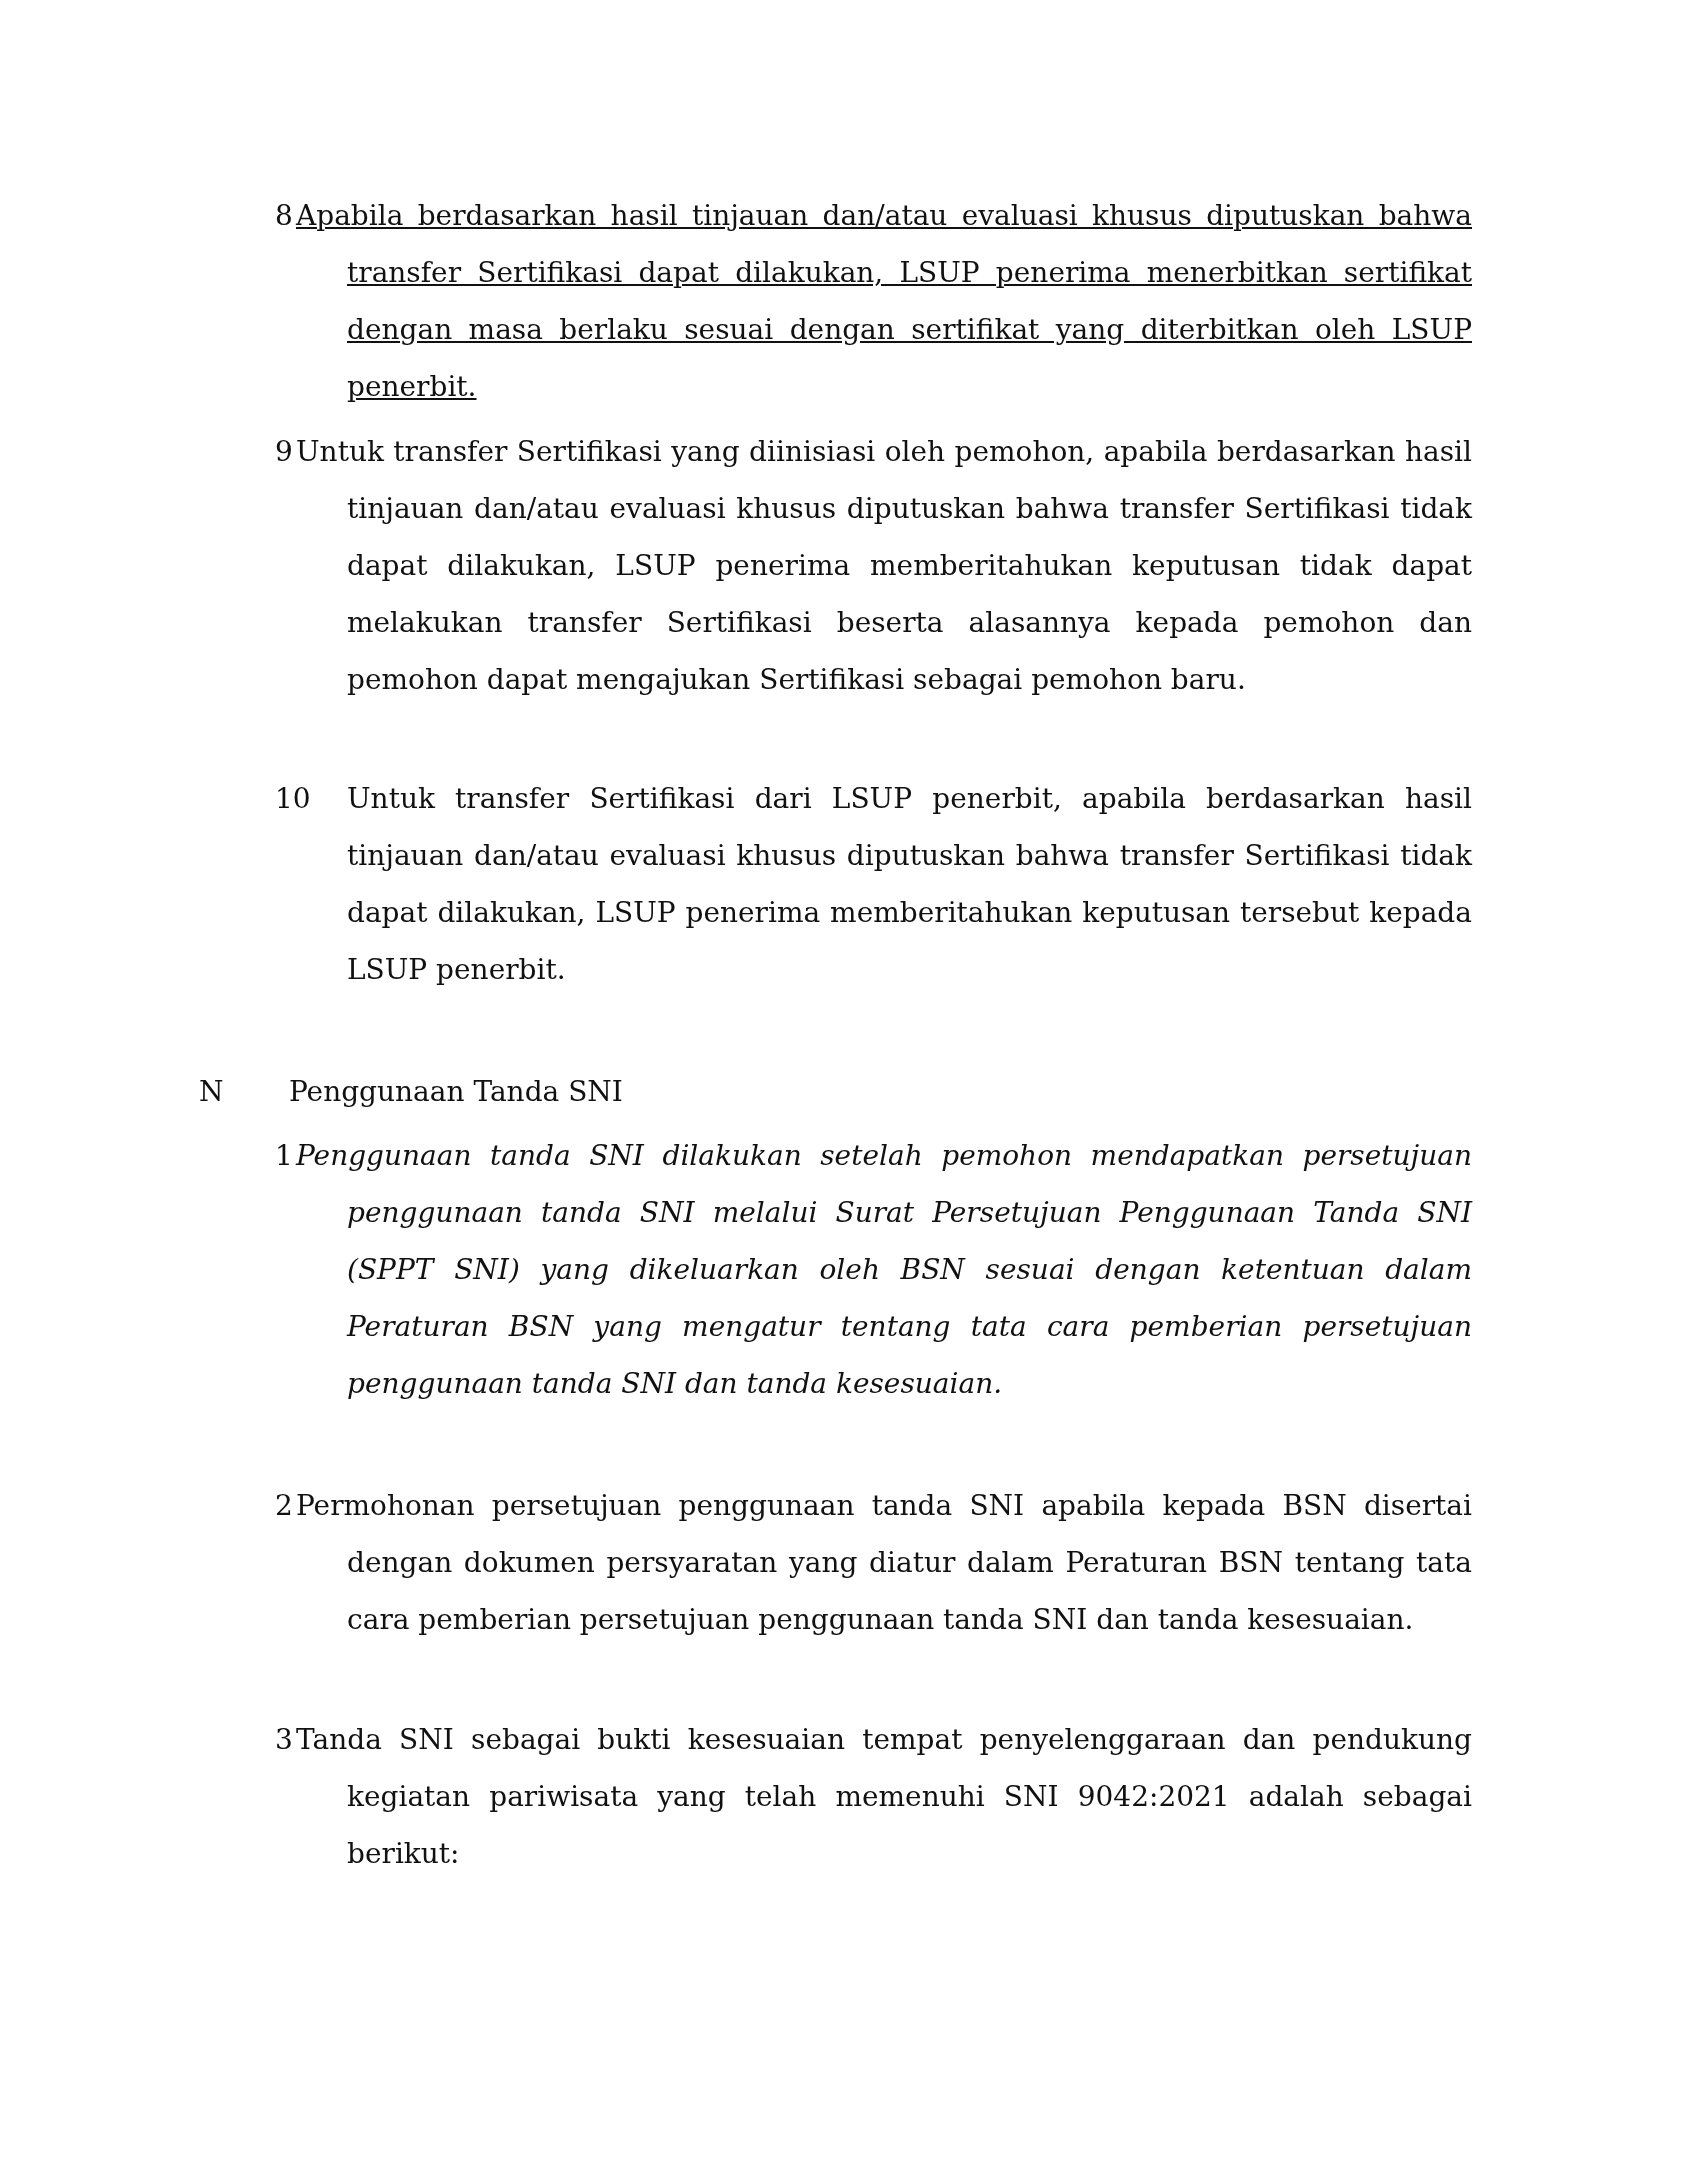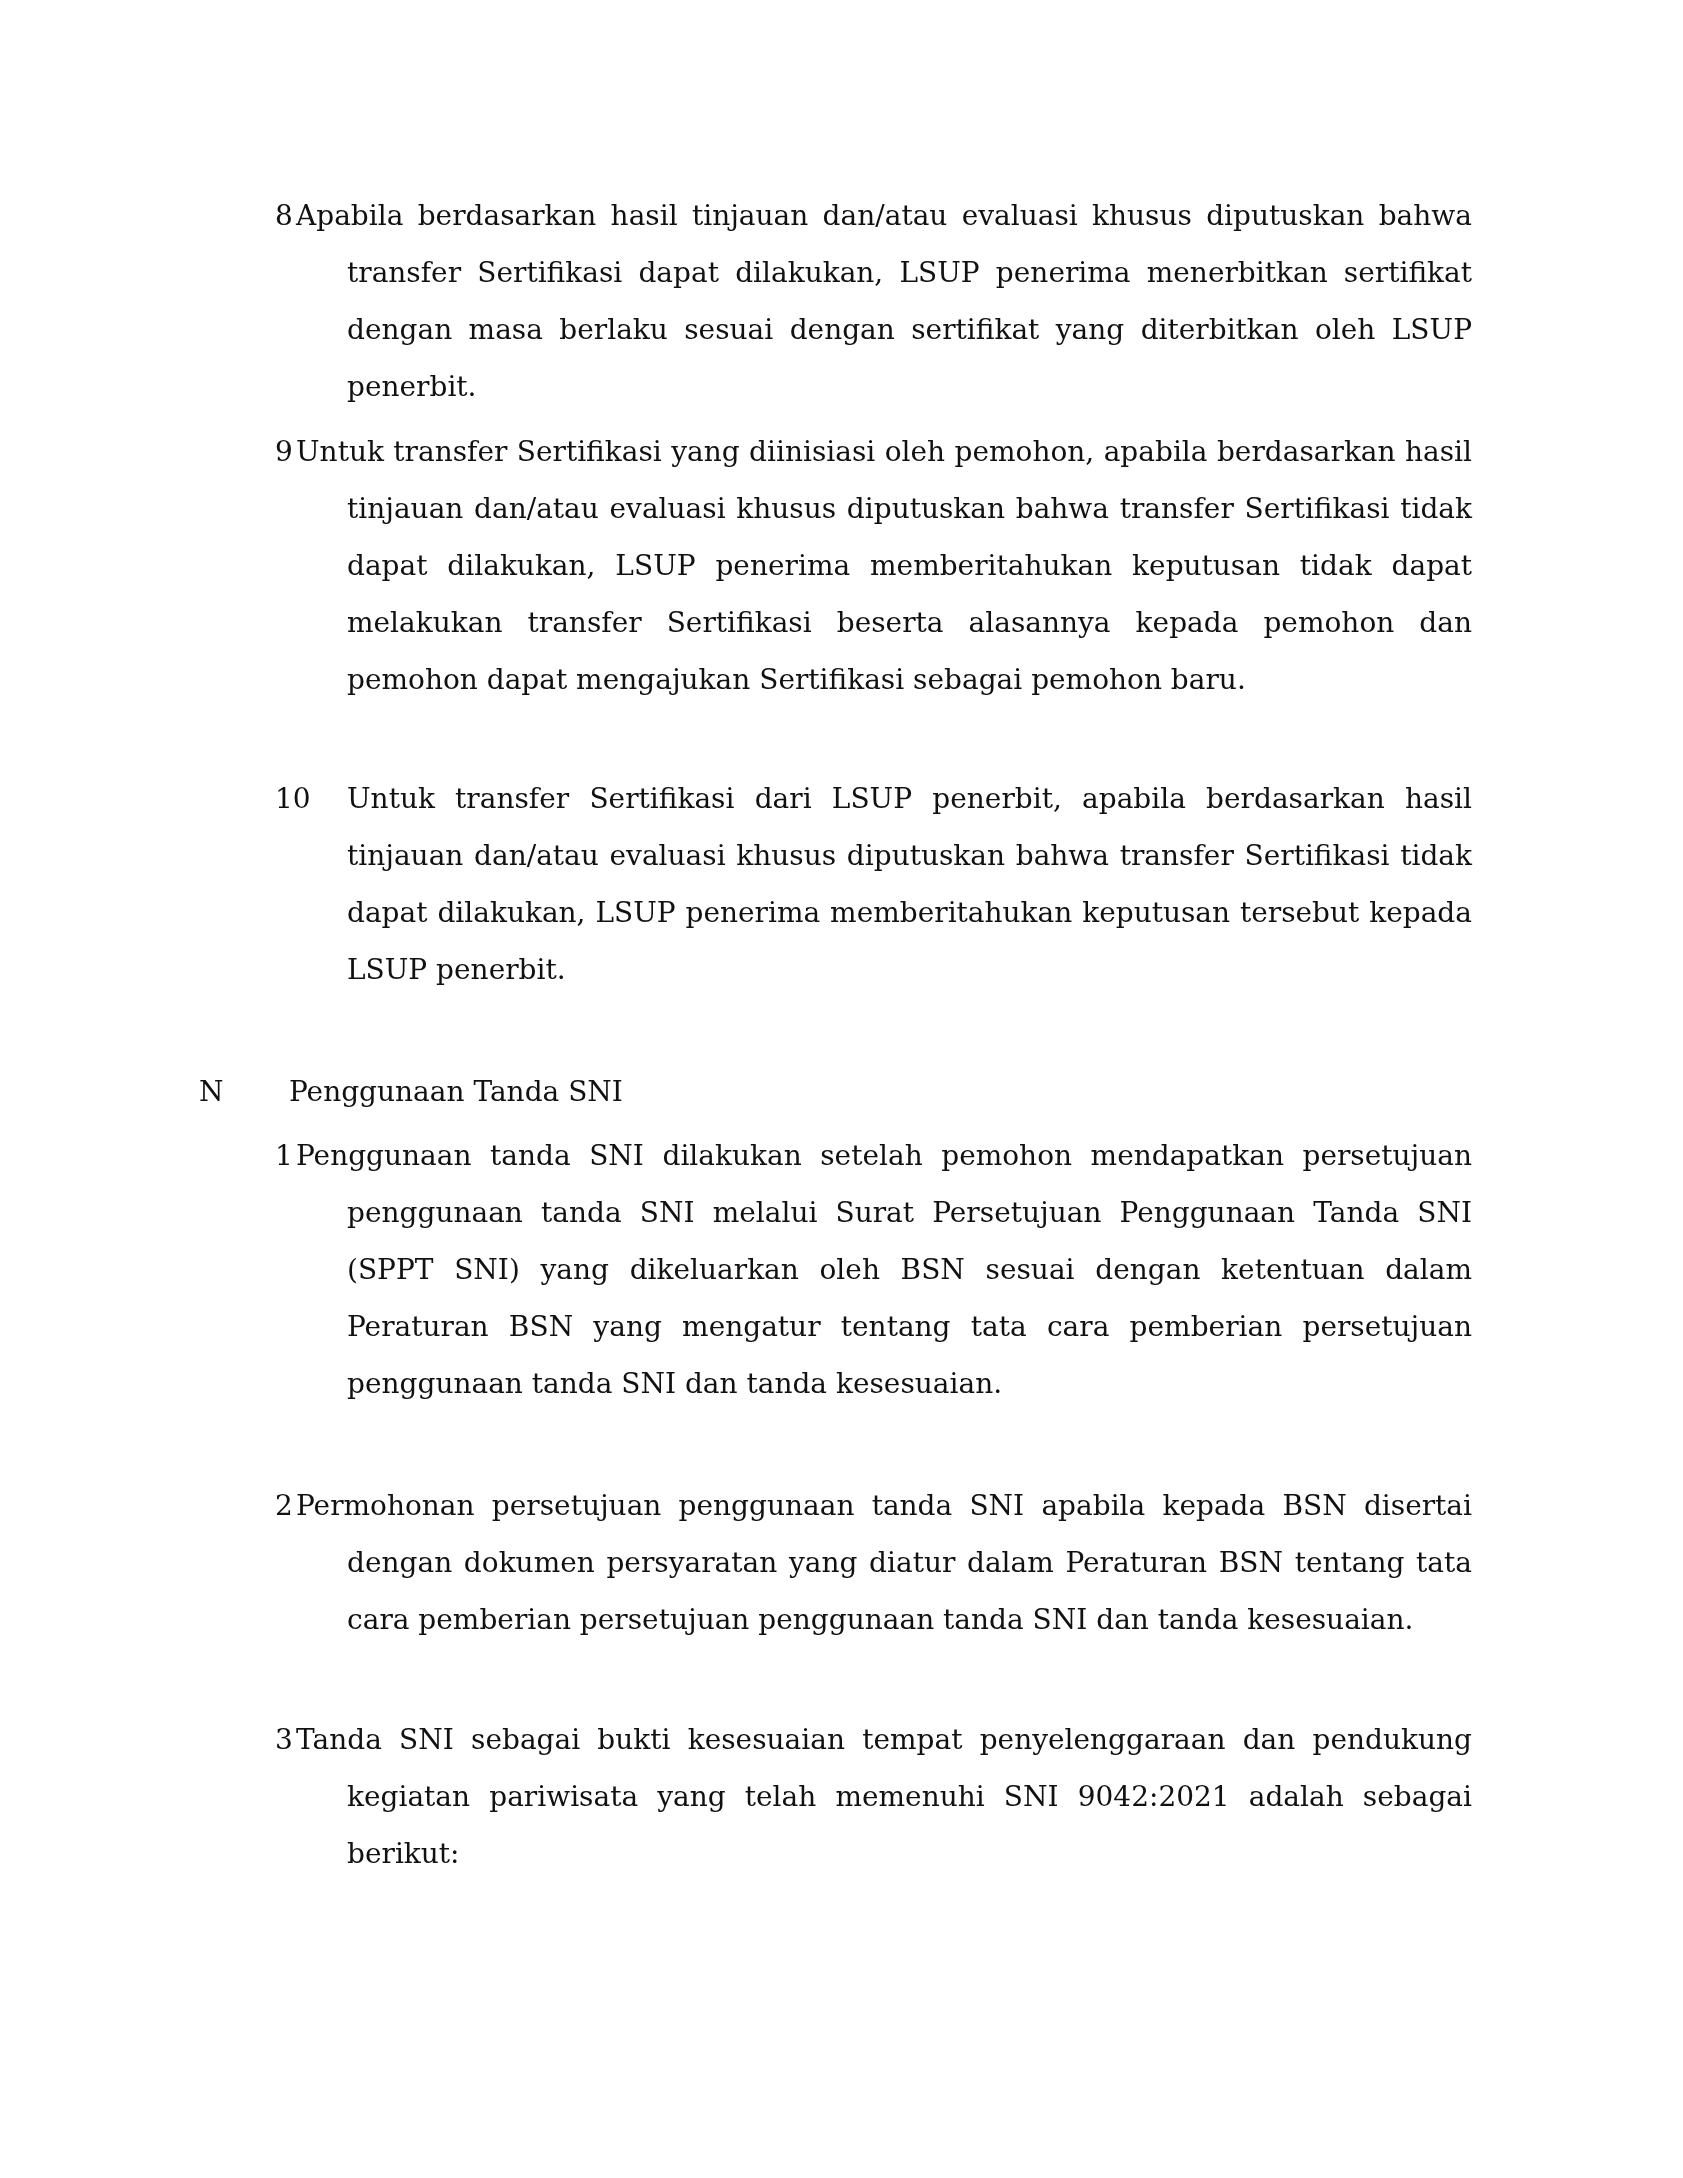--- a/index.html
+++ b/index.html
@@ -13,41 +13,41 @@
   .section .letter { position: absolute; left: 0; }
   .section .title { position: absolute; left: 90px; white-space: nowrap; }
 </style>
 </head>
 <body>
 
 <div class="page">
 
   <div class="item" style="top:187px;">
     <span class="num">8</span>
-    <div class="body" style="text-indent:-51px;">Apabila berdasarkan hasil tinjauan dan/atau evaluasi khusus diputuskan bahwa transfer Sertifikasi dapat dilakukan, LSUP penerima menerbitkan sertifikat dengan masa berlaku sesuai dengan sertifikat yang diterbitkan oleh LSUP penerbit.</div>
+    <div class="body" style="text-indent:-51px;text-decoration:underline;">Apabila berdasarkan hasil tinjauan dan/atau evaluasi khusus diputuskan bahwa transfer Sertifikasi dapat dilakukan, LSUP penerima menerbitkan sertifikat dengan masa berlaku sesuai dengan sertifikat yang diterbitkan oleh LSUP penerbit.</div>
   </div>
 
   <div class="item" style="top:423px;">
     <span class="num">9</span>
     <div class="body" style="text-indent:-51px;">Untuk transfer Sertifikasi yang diinisiasi oleh pemohon, apabila berdasarkan hasil tinjauan dan/atau evaluasi khusus diputuskan bahwa transfer Sertifikasi tidak dapat dilakukan, LSUP penerima memberitahukan keputusan tidak dapat melakukan transfer Sertifikasi beserta alasannya kepada pemohon dan pemohon dapat mengajukan Sertifikasi sebagai pemohon baru.</div>
   </div>
 
   <div class="item" style="top:770px;">
     <span class="num">10</span>
     <div class="body">Untuk transfer Sertifikasi dari LSUP penerbit, apabila berdasarkan hasil tinjauan dan/atau evaluasi khusus diputuskan bahwa transfer Sertifikasi tidak dapat dilakukan, LSUP penerima memberitahukan keputusan tersebut kepada LSUP penerbit.</div>
   </div>
 
   <div class="section" style="top:1063px;">
     <span class="letter">N</span>
     <span class="title">Penggunaan Tanda SNI</span>
   </div>
 
   <div class="item" style="top:1127px;">
     <span class="num">1</span>
-    <div class="body" style="text-indent:-51px;">Penggunaan tanda SNI dilakukan setelah pemohon mendapatkan persetujuan penggunaan tanda SNI melalui Surat Persetujuan Penggunaan Tanda SNI  (SPPT SNI) yang dikeluarkan oleh BSN sesuai dengan ketentuan dalam Peraturan BSN yang mengatur tentang tata cara pemberian persetujuan penggunaan tanda SNI dan tanda kesesuaian.</div>
+    <div class="body" style="text-indent:-51px;font-style:italic;">Penggunaan tanda SNI dilakukan setelah pemohon mendapatkan persetujuan penggunaan tanda SNI melalui Surat Persetujuan Penggunaan Tanda SNI  (SPPT SNI) yang dikeluarkan oleh BSN sesuai dengan ketentuan dalam Peraturan BSN yang mengatur tentang tata cara pemberian persetujuan penggunaan tanda SNI dan tanda kesesuaian.</div>
   </div>
 
   <div class="item" style="top:1477px;">
     <span class="num">2</span>
     <div class="body" style="text-indent:-51px;">Permohonan persetujuan penggunaan tanda SNI apabila kepada BSN disertai dengan dokumen persyaratan yang diatur dalam Peraturan BSN tentang tata cara pemberian persetujuan penggunaan tanda SNI dan tanda kesesuaian.</div>
   </div>
 
   <div class="item" style="top:1711px;">
     <span class="num">3</span>
     <div class="body" style="text-indent:-51px;">Tanda SNI sebagai bukti kesesuaian tempat penyelenggaraan dan pendukung kegiatan pariwisata yang telah memenuhi SNI 9042:2021 adalah sebagai berikut:</div>

